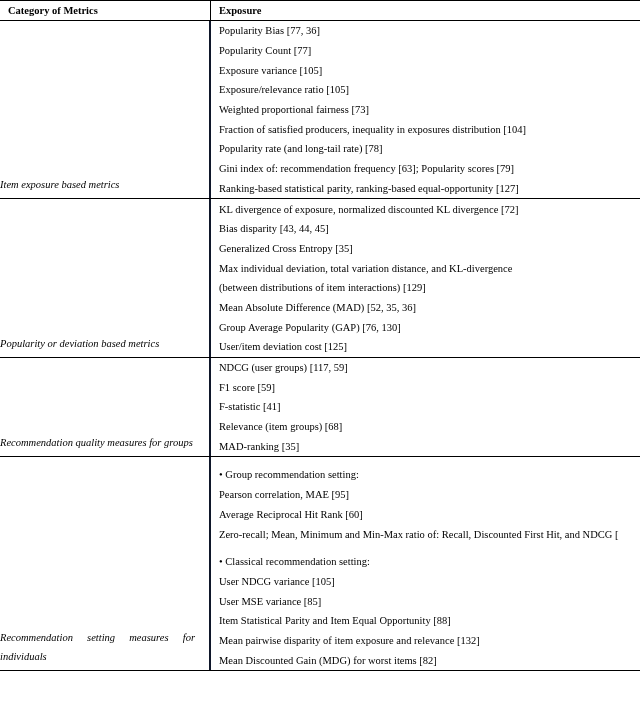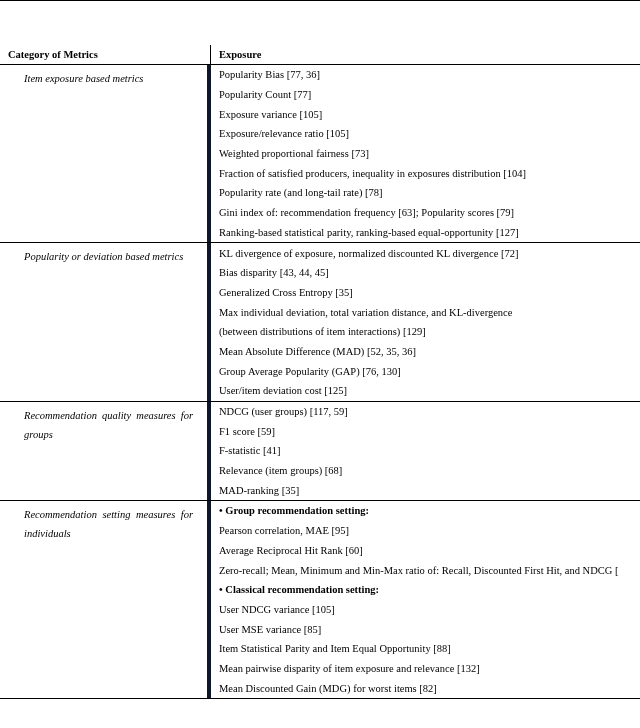--- a/index.html
+++ b/index.html
@@ -27,30 +27,29 @@
     border-top: 1px solid #000;
   }
   .hcell {
     font-weight: bold;
     font-size: 10.5px;
     padding: 3px 8px;
     line-height: 13px;
     box-sizing: border-box;
     white-space: nowrap;
     overflow: hidden;
-    margin-top: 44px;
   }
   .hcell.first {
     border-right: 1px solid #000;
   }
   .cat-cell {
-    border-right: 4px solid #0f172a;
+    border-right: 2px solid #0f172a;
     display: flex;
-    align-items: flex-start;
-    padding: 4px 14px 4px 24px;
+    align-items: flex-end;
+    padding: 4px 14px 4px 0;
     box-sizing: border-box;
   }
   .cat-text {
     font-style: italic;
     font-size: 10.5px;
     line-height: 19px;
     text-align: justify;
   }
   .ex-cell {
     display: block;
@@ -60,21 +59,22 @@
     height: 19.7px;
     display: flex;
     align-items: center;
     padding: 0 6px 0 8px;
     font-size: 10.5px;
     white-space: nowrap;
     overflow: hidden;
     box-sizing: border-box;
   }
   .ex-line.bold {
-    font-weight: bold;
+    font-weight: normal;
+    margin-top: 8px;
   }
 </style>
 </head>
 <body>
 
 <div class="paper-table">
   <div class="thead">
     <div class="hcell first">Category of Metrics</div>
     <div class="hcell">Exposure</div>
   </div>

